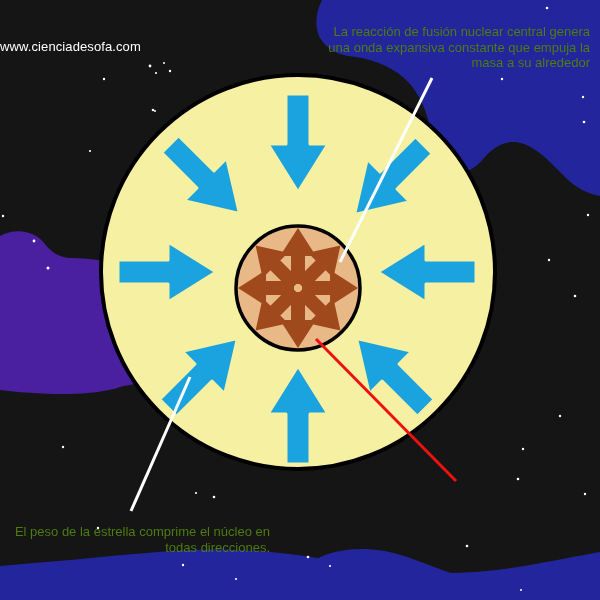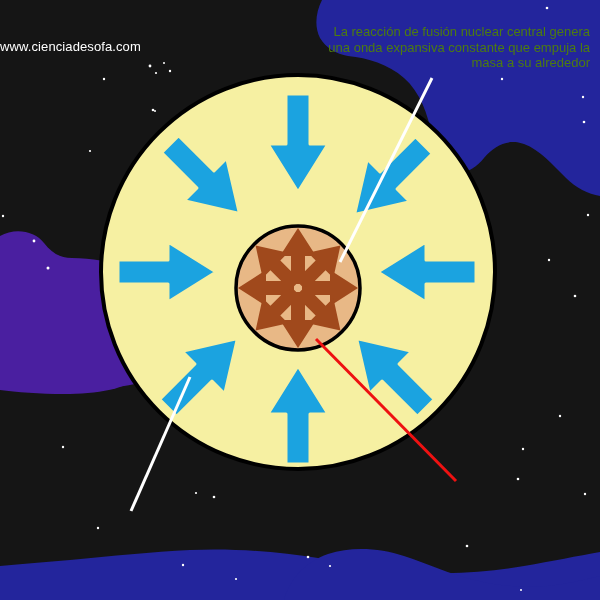--- a/index.html
+++ b/index.html
@@ -212,14 +212,15 @@
     <line x1="432" y1="78" x2="340" y2="262" stroke="#ffffff" stroke-width="3"></line>
     <line x1="456" y1="481" x2="316" y2="339" stroke="#ee1111" stroke-width="3"></line>
     <line x1="131" y1="511" x2="190" y2="377" stroke="#ffffff" stroke-width="3"></line>
   </svg>
 
   <div class="watermark">www.cienciadesofa.com</div>
 
   <div class="callout" id="callout-top-right">La reacción de fusión nuclear central genera una onda expansiva constante que empuja la masa a su alrededor</div>
 
 
+  <div class="callout" id="callout-bottom-left">El peso de la estrella comprime el núcleo en todas direcciones.</div>
 
 </div>
 
 </body></html>

